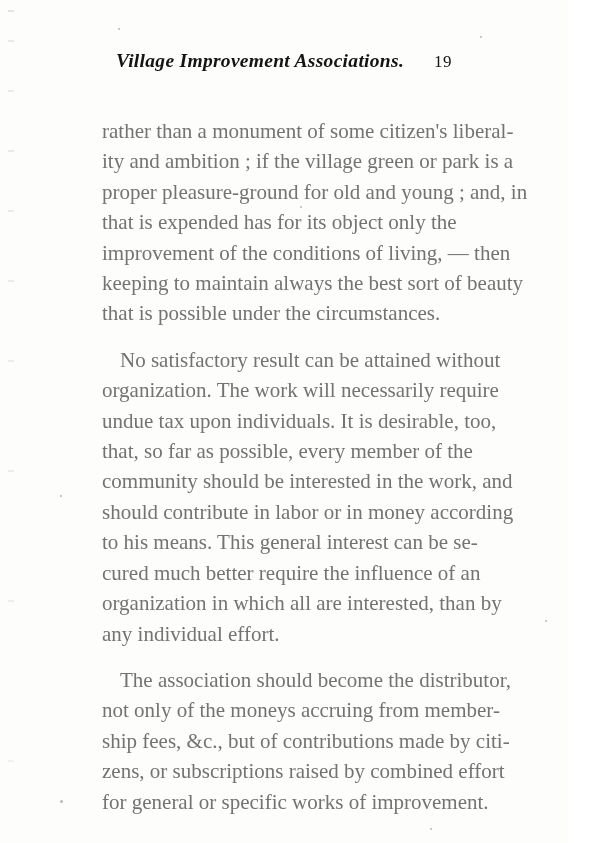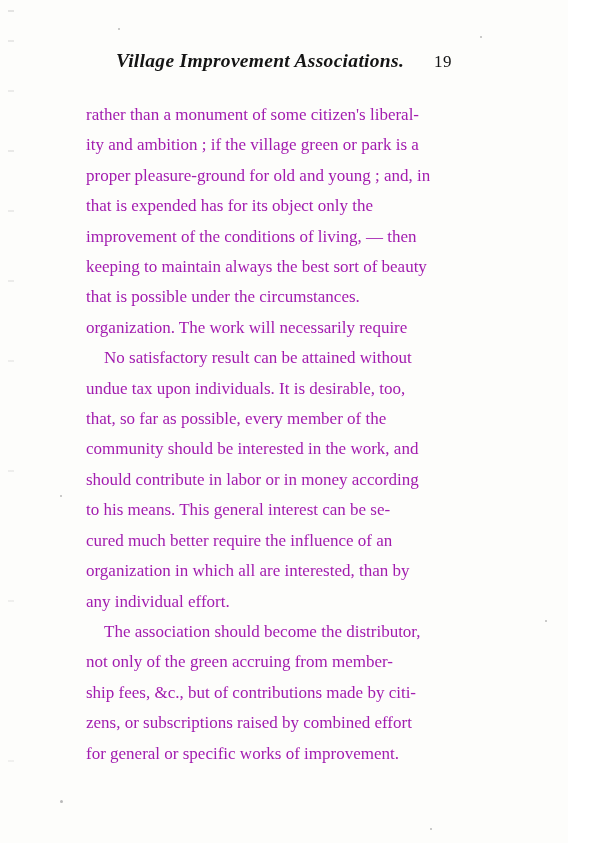--- a/index.html
+++ b/index.html
@@ -93,24 +93,24 @@
     margin-left: 30px;
     letter-spacing: 0.5px;
   }
   .body-text {
     position: absolute;
     left: 86px;
     top: 100px;
     width: 430px;
   }
   p.para {
-    margin: 0;
-    font-size: 17px;
+    margin: 16px;
+    font-size: 21px;
     line-height: 30.4px;
-    color: #a21caf;
+    color: #737373;
     text-align: justify;
   }
   p.para .ln {
     display: block;
     white-space: nowrap;
   }
   p.indent {
     text-indent: 0;
   }
   .ln.first-indent {
@@ -143,34 +143,34 @@
       <span class="ln">rather than a monument of some citizen's liberal-</span>
       <span class="ln">ity and ambition ; if the village green or park is a</span>
       <span class="ln">proper pleasure-ground for old and young ; and, in</span>
       <span class="ln">that is expended has for its object only the</span>
       <span class="ln">improvement of the conditions of living, — then</span>
       <span class="ln">keeping to maintain always the best sort of beauty</span>
       <span class="ln">that is possible under the circumstances.</span>
     </p>
 
     <p class="para indent">
+      <span class="ln first-indent">No satisfactory result can be attained without</span>
       <span class="ln">organization.   The work will necessarily require</span>
-      <span class="ln first-indent">No satisfactory result can be attained without</span>
       <span class="ln">undue tax upon individuals.   It is desirable, too,</span>
       <span class="ln">that, so far as possible, every member of the</span>
       <span class="ln">community should be interested in the work, and</span>
       <span class="ln">should contribute in labor or in money according</span>
       <span class="ln">to his means.   This general interest can be se-</span>
       <span class="ln">cured much better require the influence of an</span>
       <span class="ln">organization in which all are interested, than by</span>
       <span class="ln">any individual effort.</span>
     </p>
 
     <p class="para indent">
       <span class="ln first-indent">The association should become the distributor,</span>
-      <span class="ln">not only of the green accruing from member-</span>
+      <span class="ln">not only of the moneys accruing from member-</span>
       <span class="ln">ship fees, &amp;c., but of contributions made by citi-</span>
       <span class="ln">zens, or subscriptions raised by combined effort</span>
       <span class="ln">for general or specific works of improvement.</span>
     </p>
 
   </div>
 </div>
 
 </body></html>

